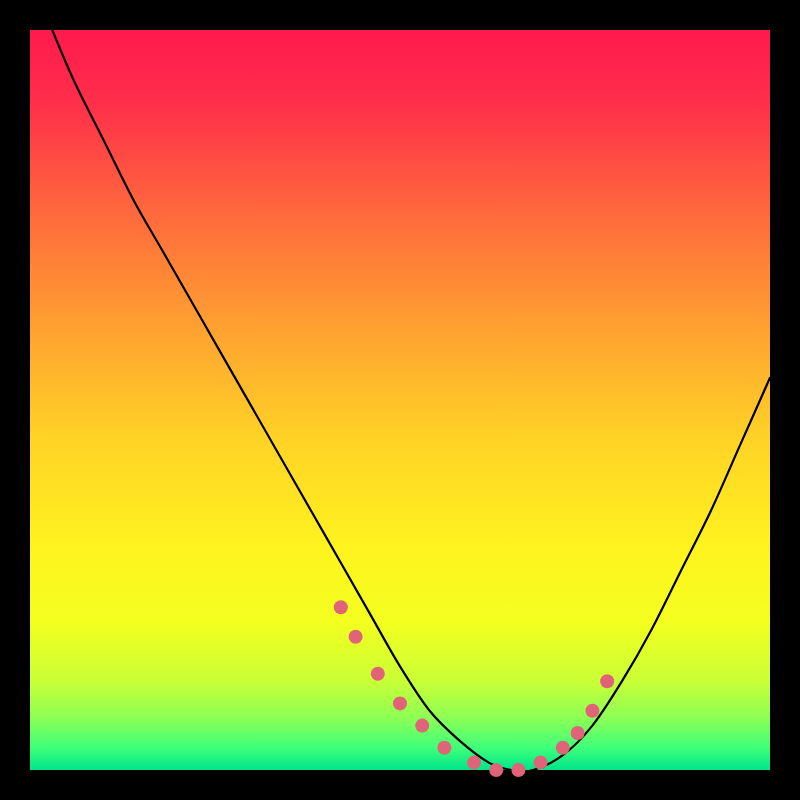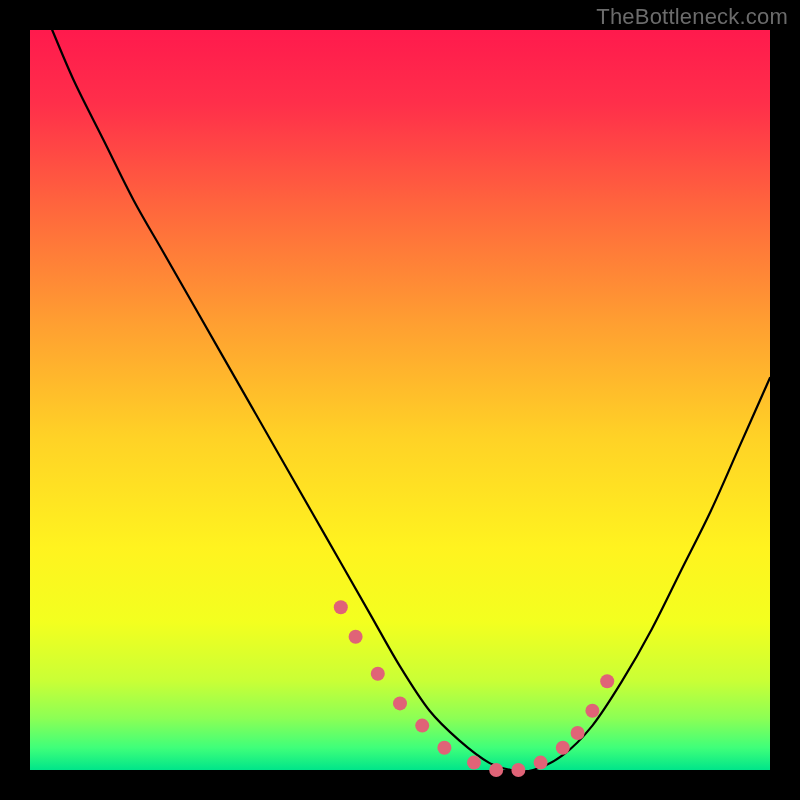--- a/index.html
+++ b/index.html
@@ -29,21 +29,20 @@
   svg {
     position: absolute;
     top: 0;
     left: 0;
   }
 </style>
 </head>
 <body>
 
 <div class="frame">
-  <div class="watermark">TheBottleneck.com</div>
   <svg id="chart-svg" width="800" height="800">
     <defs>
       <linearGradient id="bg-grad" x1="0" y1="0" x2="0" y2="1">
           <stop offset="0%" stop-color="#ff1a4d"></stop>
           <stop offset="10%" stop-color="#ff2f4a"></stop>
           <stop offset="25%" stop-color="#ff6a3c"></stop>
           <stop offset="40%" stop-color="#ffa031"></stop>
           <stop offset="55.00000000000001%" stop-color="#ffd226"></stop>
           <stop offset="70%" stop-color="#fff31f"></stop>
           <stop offset="80%" stop-color="#f3ff1f"></stop>

